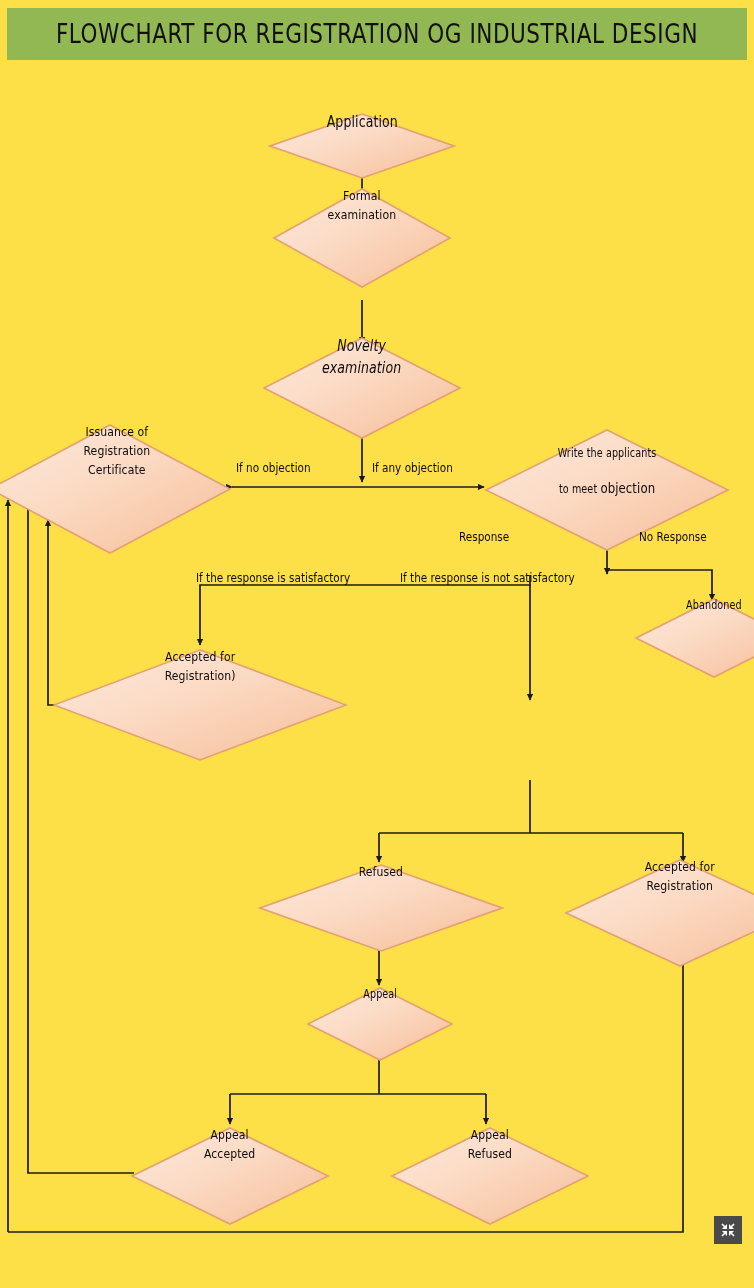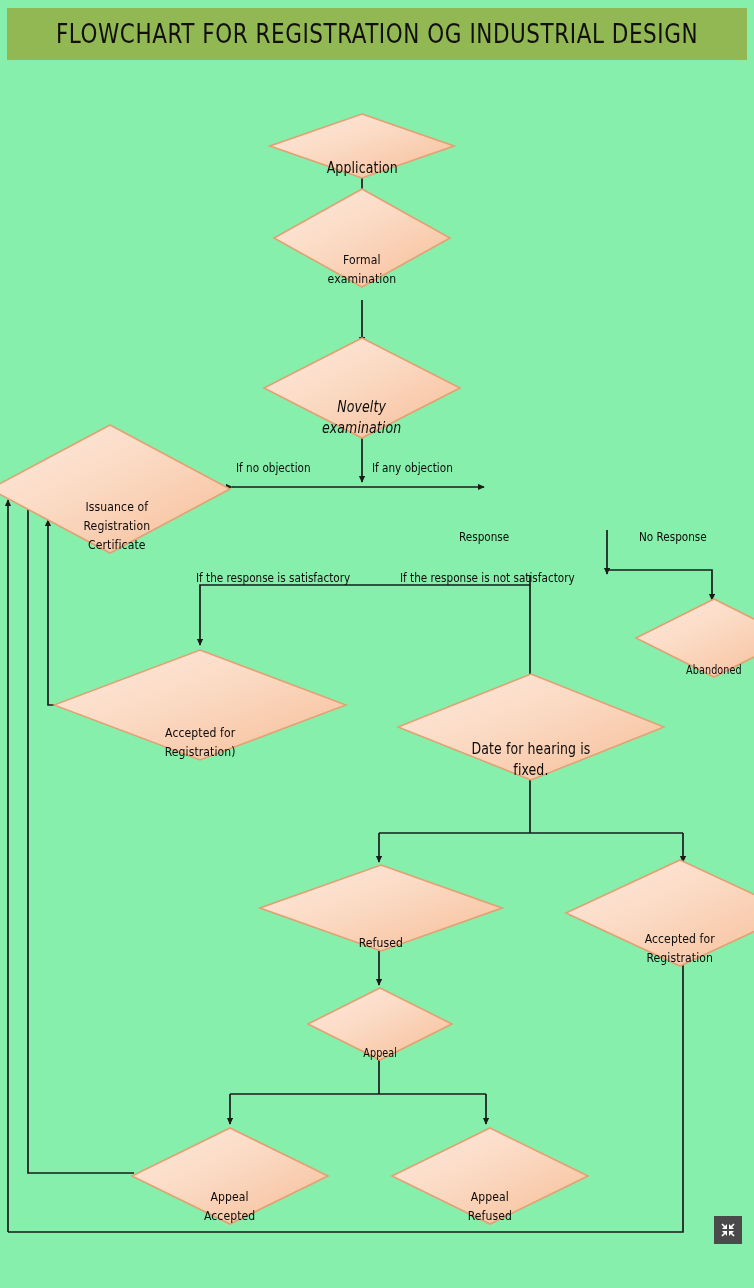--- a/index.html
+++ b/index.html
@@ -7,21 +7,21 @@
     padding: 0;
     background: #ffffff;
   }
   body {
     font-family: "DejaVu Sans Condensed", "Liberation Sans Narrow", "Liberation Sans", sans-serif;
   }
   #page {
     position: relative;
     width: 754px;
     height: 1288px;
-    background: #86efac;
+    background: #fde047;
     overflow: hidden;
   }
 
   
   .banner {
     position: absolute;
     left: 7px;
     top: 8px;
     width: 740px;
     height: 52px;
@@ -52,21 +52,21 @@
     top: 0;
     width: 754px;
     height: 1288px;
     pointer-events: none;
   }
 
   
   .node {
     position: absolute;
     display: flex;
-    align-items: flex-end;
+    align-items: flex-start;
     justify-content: center;
   }
   .node .dshape {
     position: absolute;
     left: 0; top: 0;
     width: 100%; height: 100%;
   }
   .node .dlabel {
     position: relative;
     z-index: 3;
@@ -197,43 +197,45 @@
 
   <div class="node" style="left:-12px; top:423px; width:244px; height:132px;">
     <svg class="dshape" viewBox="0 0 244 132" preserveAspectRatio="none">
       <polygon points="122,2 242,66 122,130 2,66" fill="url(#dgrad)" stroke="#e3a073" stroke-width="1.6"></polygon>
     </svg>
     <div class="dlabel" style="margin-left:14px;">Issuance of
 Registration
 Certificate</div>
   </div>
 
+  <div class="node sz-sm" style="left:484px; top:428px; width:246px; height:124px;">
+    <svg class="dshape" viewBox="0 0 246 124" preserveAspectRatio="none">
+      <polygon points="123,2 244,62 123,122 2,62" fill="url(#dgrad)" stroke="#e3a073" stroke-width="1.6"></polygon>
+    </svg>
+    <div class="dlabel">
+      <span>Write the applicants</span><br>
+      <span>to meet </span><span style="font-size:14px;">objection</span>
+    </div>
+  </div>
 
   <div class="node sz-sm" style="left:634px; top:597px; width:160px; height:82px;">
     <svg class="dshape" viewBox="0 0 160 82" preserveAspectRatio="none">
       <polygon points="80,2 158,41 80,80 2,41" fill="url(#dgrad)" stroke="#e3a073" stroke-width="1.6"></polygon>
     </svg>
     <div class="dlabel">Abandoned</div>
   </div>
 
   <div class="node" style="left:52px; top:648px; width:296px; height:114px;">
     <svg class="dshape" viewBox="0 0 296 114" preserveAspectRatio="none">
       <polygon points="148,2 294,57 148,112 2,57" fill="url(#dgrad)" stroke="#e3a073" stroke-width="1.6"></polygon>
     </svg>
     <div class="dlabel">Accepted for
 Registration)</div>
   </div>
 
-  <div class="node sz-lg" style="left:396px; top:672px; width:270px; height:110px;">
-    <svg class="dshape" viewBox="0 0 270 110" preserveAspectRatio="none">
-      <polygon points="135,2 268,55 135,108 2,55" fill="url(#dgrad)" stroke="#e3a073" stroke-width="1.6"></polygon>
-    </svg>
-    <div class="dlabel">Date for hearing is
-fixed.</div>
-  </div>
 
   <div class="node" style="left:258px; top:863px; width:246px; height:90px;">
     <svg class="dshape" viewBox="0 0 246 90" preserveAspectRatio="none">
       <polygon points="123,2 244,45 123,88 2,45" fill="url(#dgrad)" stroke="#e3a073" stroke-width="1.6"></polygon>
     </svg>
     <div class="dlabel">Refused</div>
   </div>
 
   <div class="node" style="left:564px; top:858px; width:232px; height:110px;">
     <svg class="dshape" viewBox="0 0 232 110" preserveAspectRatio="none">

